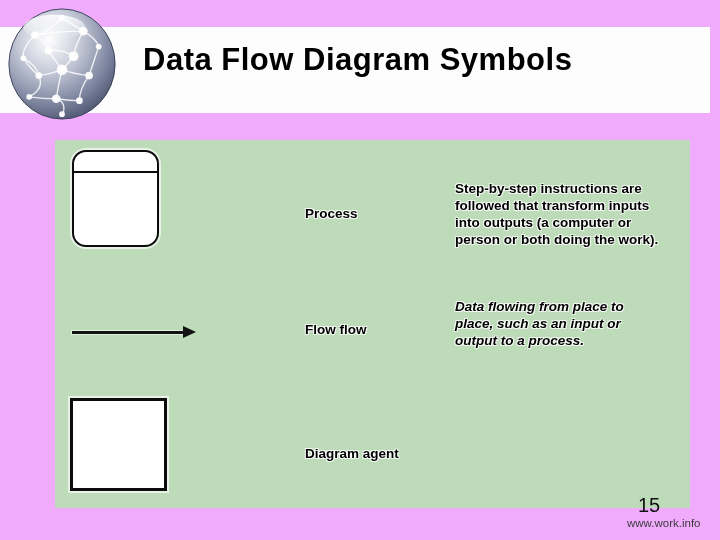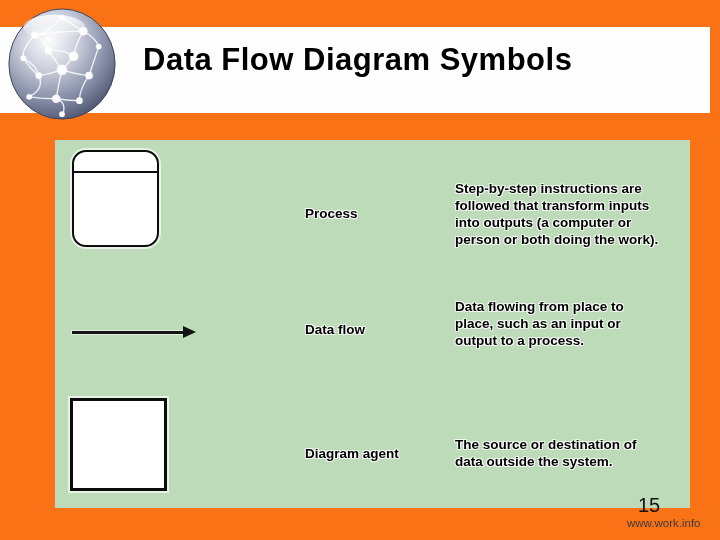--- a/index.html
+++ b/index.html
@@ -2,21 +2,21 @@
 <html><head>
 <meta charset="utf-8">
 <style>
   * { margin: 0; padding: 0; box-sizing: border-box; }
   html, body { width: 720px; height: 540px; }
   body { font-family: "Liberation Sans", sans-serif; }
 
   .slide {
     position: relative;
     width: 720px; height: 540px;
-    background: #f97316;
+    background: #f0abfc;
     overflow: hidden;
   }
 
   
   .title-band {
     position: absolute;
     left: 0; top: 27px;
     width: 710px; height: 86px;
     background: #fdfdfe;
   }
@@ -100,21 +100,21 @@
   }
   .dataflow-symbol .head {
     position: absolute;
     right: 0; top: 1px;
     width: 0; height: 0;
     border-left: 13px solid #131313;
     border-top: 6.5px solid transparent;
     border-bottom: 6.5px solid transparent;
   }
   .label-dataflow { top: 182px; }
-  .desc-dataflow  { top: 158px; }
+  .desc-dataflow  { top: 158px; font-style: italic; }
 
   
   .agent-symbol {
     position: absolute;
     left: 15px; top: 258px;
     width: 97px; height: 93px;
     background: #fff;
     border: 3px solid #0c0c0c;
     box-shadow: 0 0 0 2px rgba(255,255,255,0.65);
   }
@@ -196,28 +196,26 @@
     <div class="sym-label halo-text label-process">Process</div>
     <div class="sym-desc halo-text desc-process">Step-by-step instructions are
 followed that transform inputs
 into outputs (a computer or
 person or both doing the work).</div>
 
     <div class="dataflow-symbol">
       <div class="shaft"></div>
       <div class="head"></div>
     </div>
-    <div class="sym-label halo-text label-dataflow">Data flow</div>
+    <div class="sym-label halo-text label-dataflow">Flow flow</div>
     <div class="sym-desc halo-text desc-dataflow">Data flowing from place to
 place, such as an input or
 output to a process.</div>
 
     <div class="agent-symbol"></div>
     <div class="sym-label halo-text label-agent">Diagram agent</div>
-    <div class="sym-desc halo-text desc-agent">The source or destination of
-data outside the system.</div>
 
   </div>
 
   <div class="page-number">15</div>
   <div class="footer-link">www.work.info</div>
 
 </div>
 
 </body></html>

